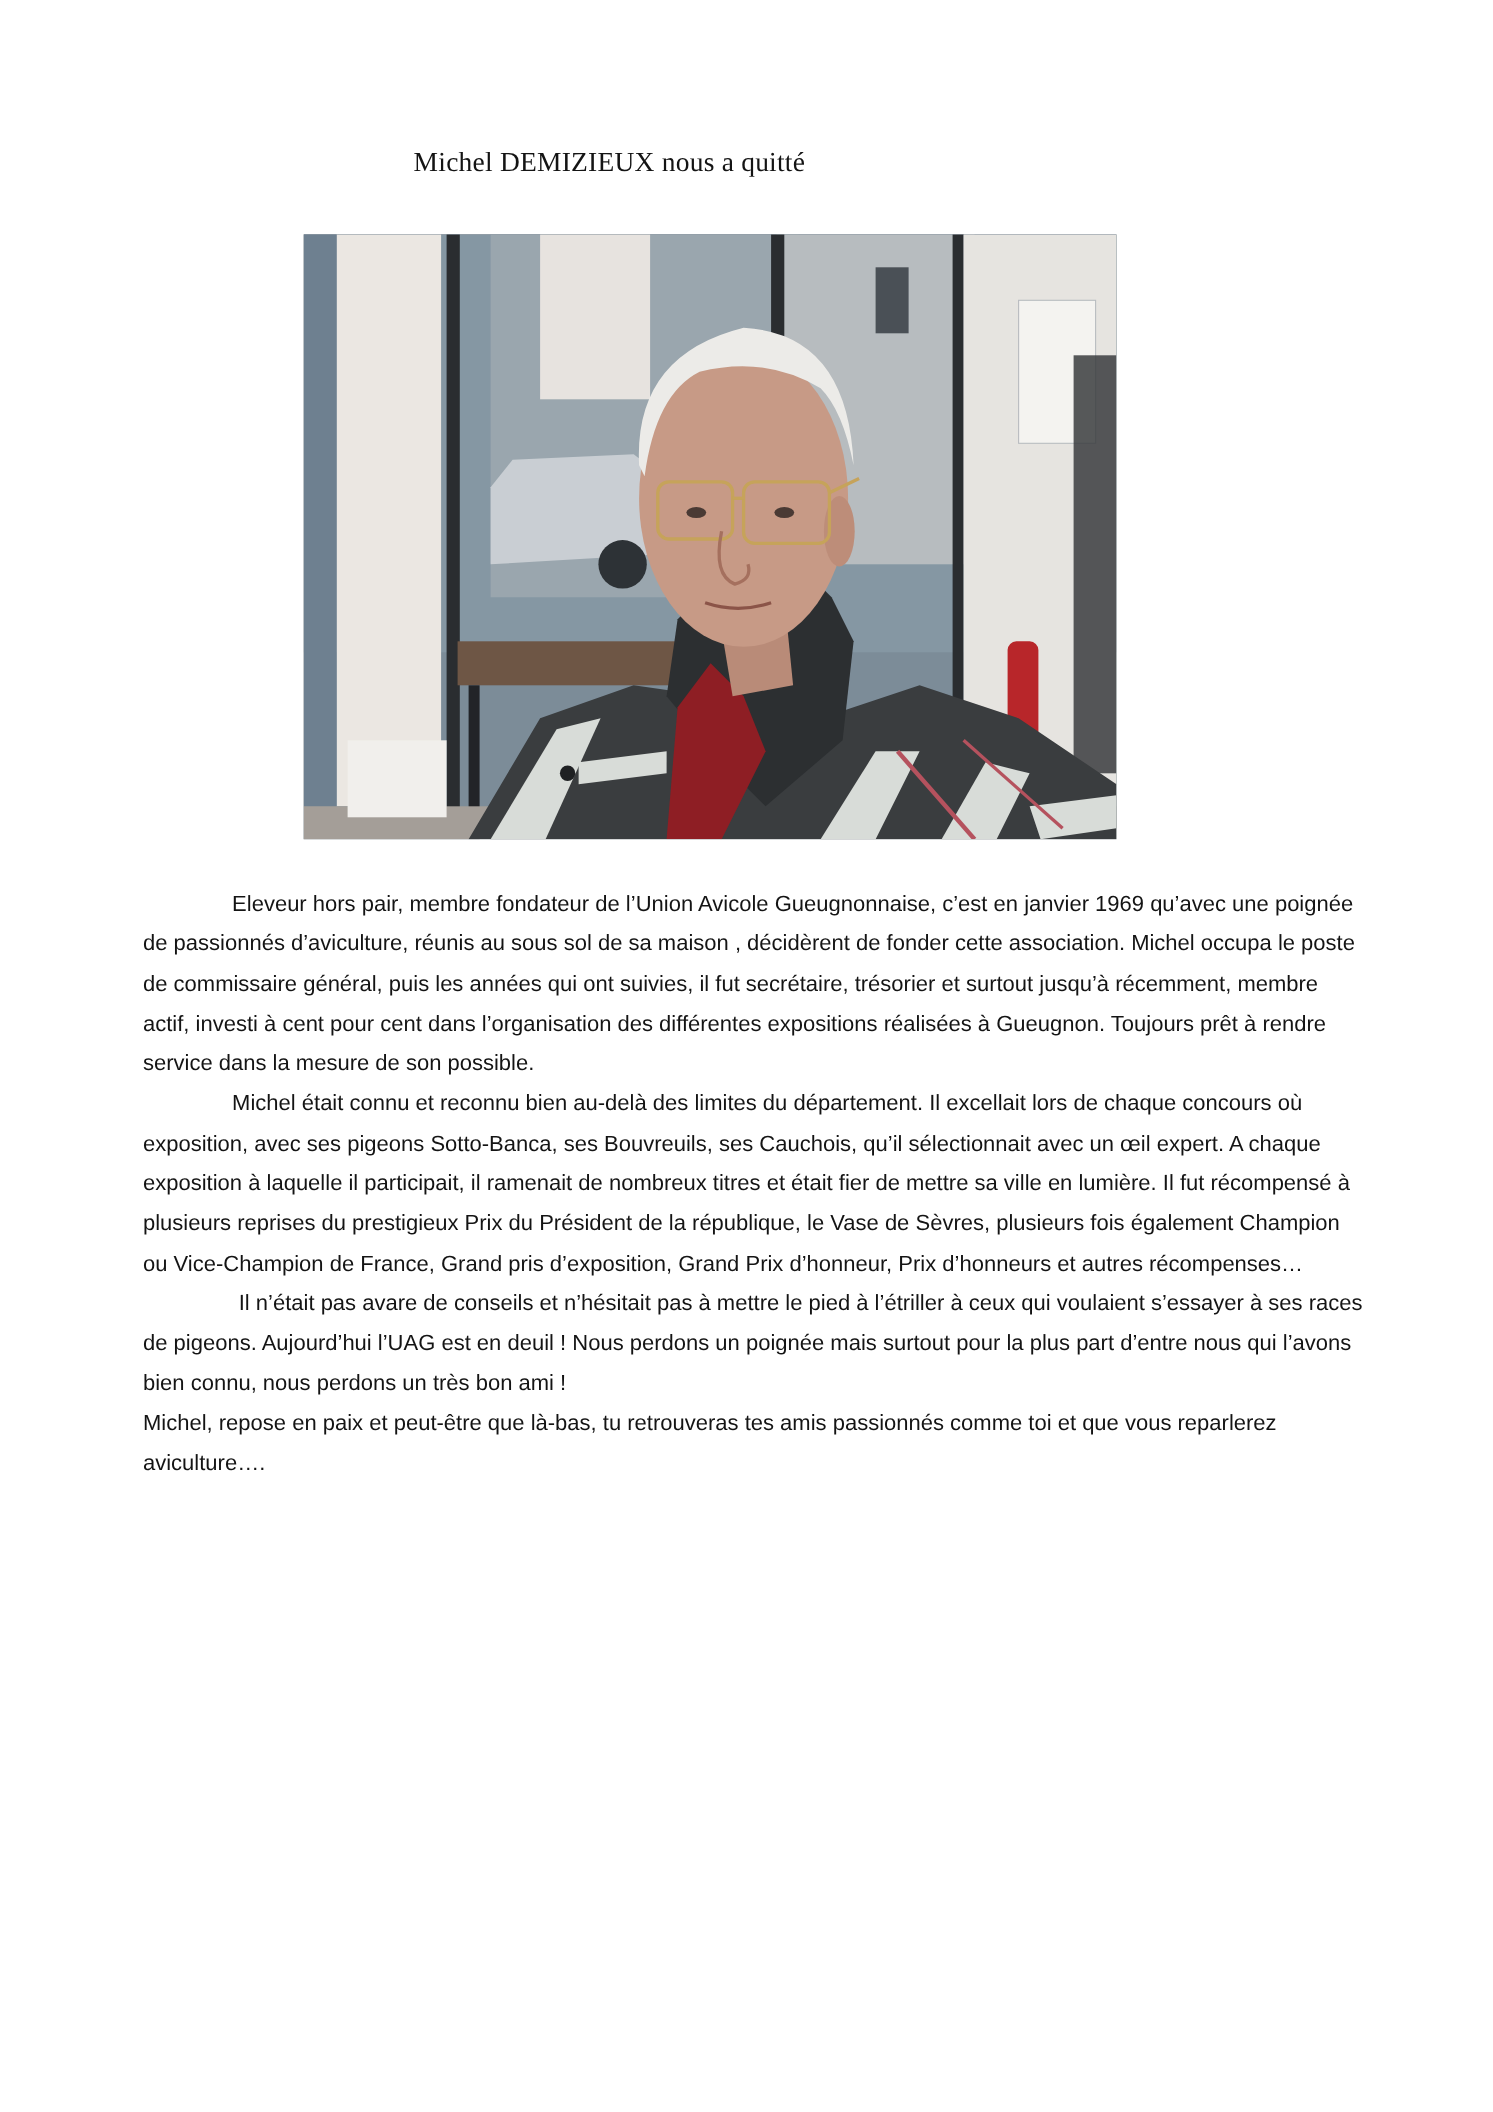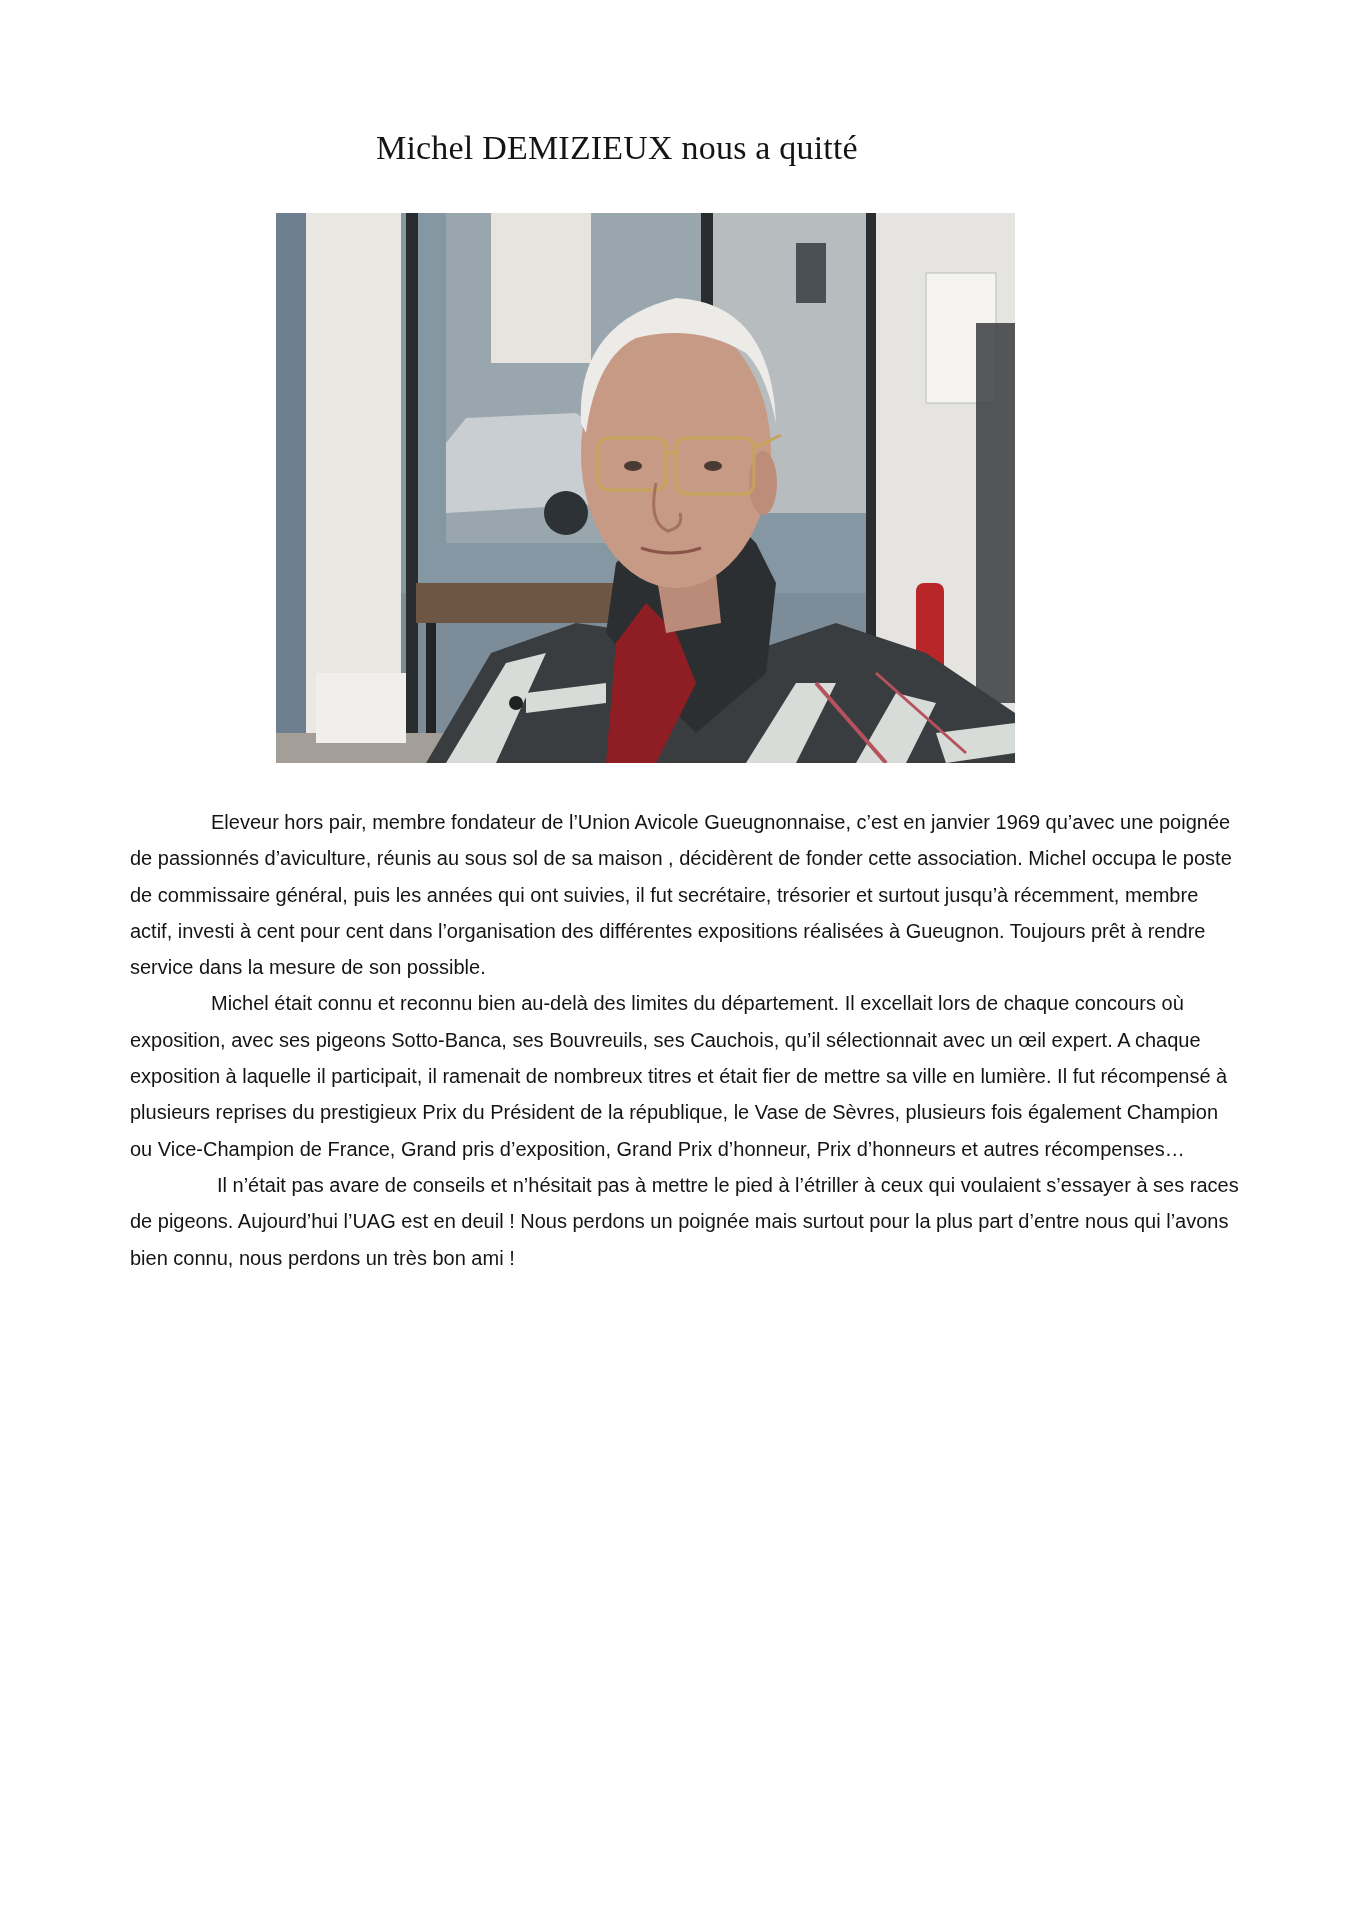--- a/index.html
+++ b/index.html
@@ -19,21 +19,21 @@
       left: 0; top: 0;
       width: 1357px;
       height: 1920px;
       background: #ffffff;
     }
     .title {
       position: absolute;
       left: 376px;
       top: 128px;
       font-family: "Liberation Serif", "DejaVu Serif", serif;
-      font-size: 34px;
+      font-size: 25px;
       line-height: 40px;
       color: #141414;
       white-space: nowrap;
       letter-spacing: 0.2px;
     }
     .photo {
       position: absolute;
       left: 276px;
       top: 213px;
       width: 739px;
@@ -134,15 +134,16 @@
       <path d="M365 335 Q395 345 425 335" fill="none" stroke="#8b5448" stroke-width="3"></path>
 
       <circle cx="240" cy="490" r="7" fill="#1f2123"></circle>
     </svg>
   </div>
 
   <div class="body-text">
     <p class="indent">Eleveur hors pair, membre fondateur de l’Union Avicole Gueugnonnaise, c’est en janvier 1969 qu’avec une poignée de passionnés d’aviculture, réunis au sous sol de sa maison , décidèrent de fonder cette association. Michel occupa le poste de commissaire général, puis les années qui ont suivies, il fut secrétaire, trésorier et surtout jusqu’à récemment, membre actif, investi à cent pour cent dans l’organisation des différentes expositions réalisées à Gueugnon. Toujours prêt à rendre service dans la mesure de son possible.</p>
     <p class="indent">Michel était connu et reconnu bien au-delà des limites du département. Il excellait lors de chaque concours où exposition, avec ses pigeons Sotto-Banca, ses Bouvreuils, ses Cauchois, qu’il sélectionnait avec un œil expert. A chaque exposition à laquelle il participait, il ramenait de nombreux titres et était fier de mettre sa ville en lumière. Il fut récompensé à plusieurs reprises du prestigieux Prix du Président de la république, le Vase de Sèvres, plusieurs fois également Champion ou Vice-Champion de France, Grand pris d’exposition, Grand Prix d’honneur, Prix d’honneurs et autres récompenses…</p>
     <p class="indent-2">Il n’était pas avare de conseils et n’hésitait pas à mettre le pied à l’étriller à ceux qui voulaient s’essayer à ses races de pigeons. Aujourd’hui l’UAG est en deuil ! Nous perdons un poignée mais surtout pour la plus part d’entre nous qui l’avons bien connu, nous perdons un très bon ami !</p>
+    <p>Michel, repose en paix et peut-être que là-bas, tu retrouveras tes amis passionnés comme toi et que vous reparlerez aviculture….</p>
   </div>
 
 </div>
 
 </body></html>

